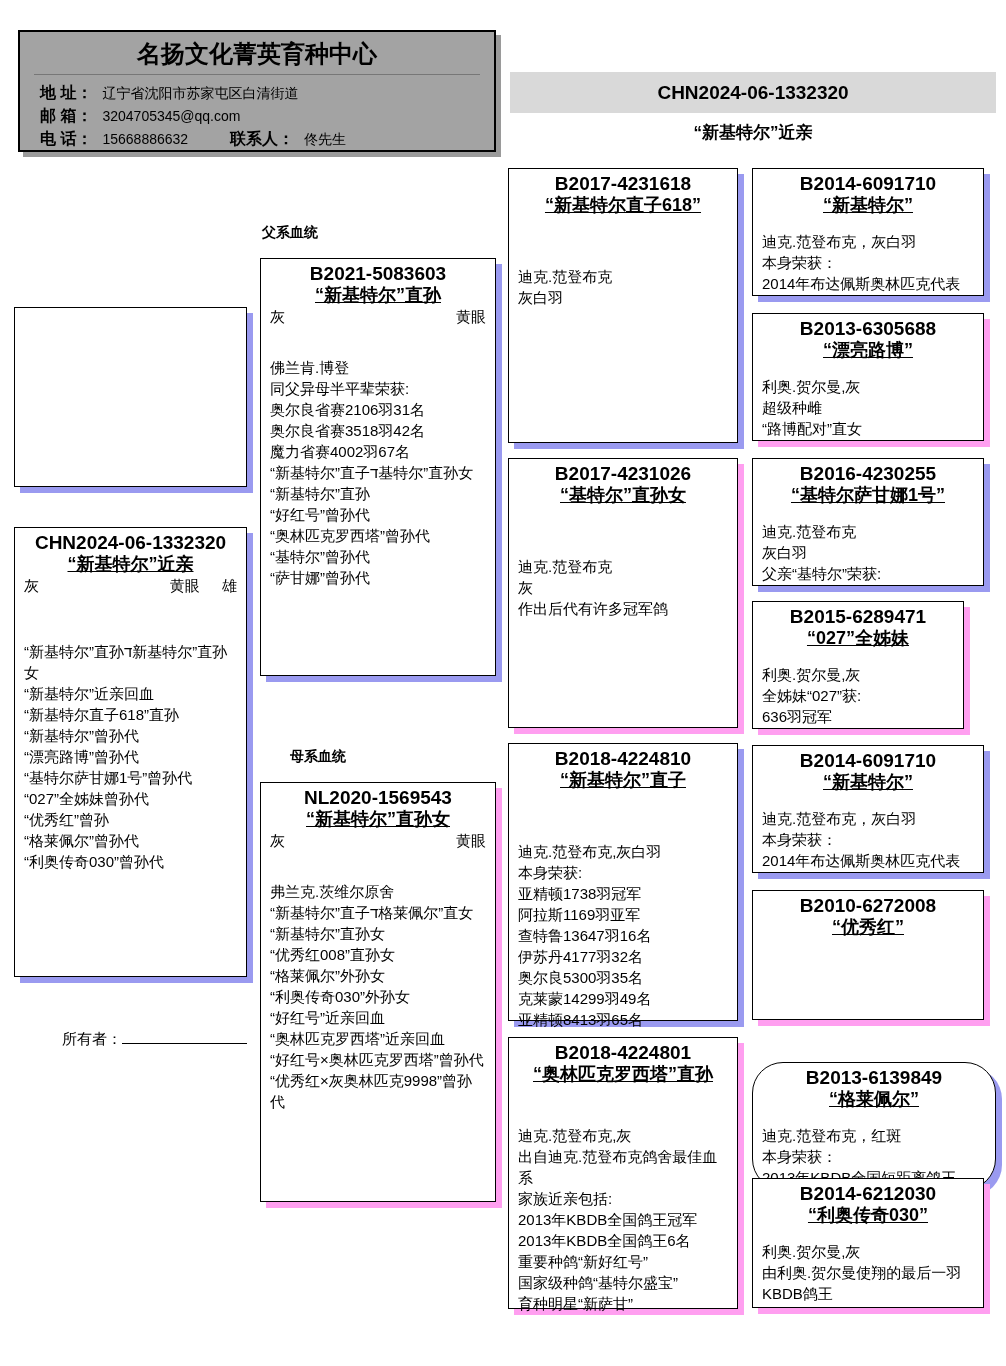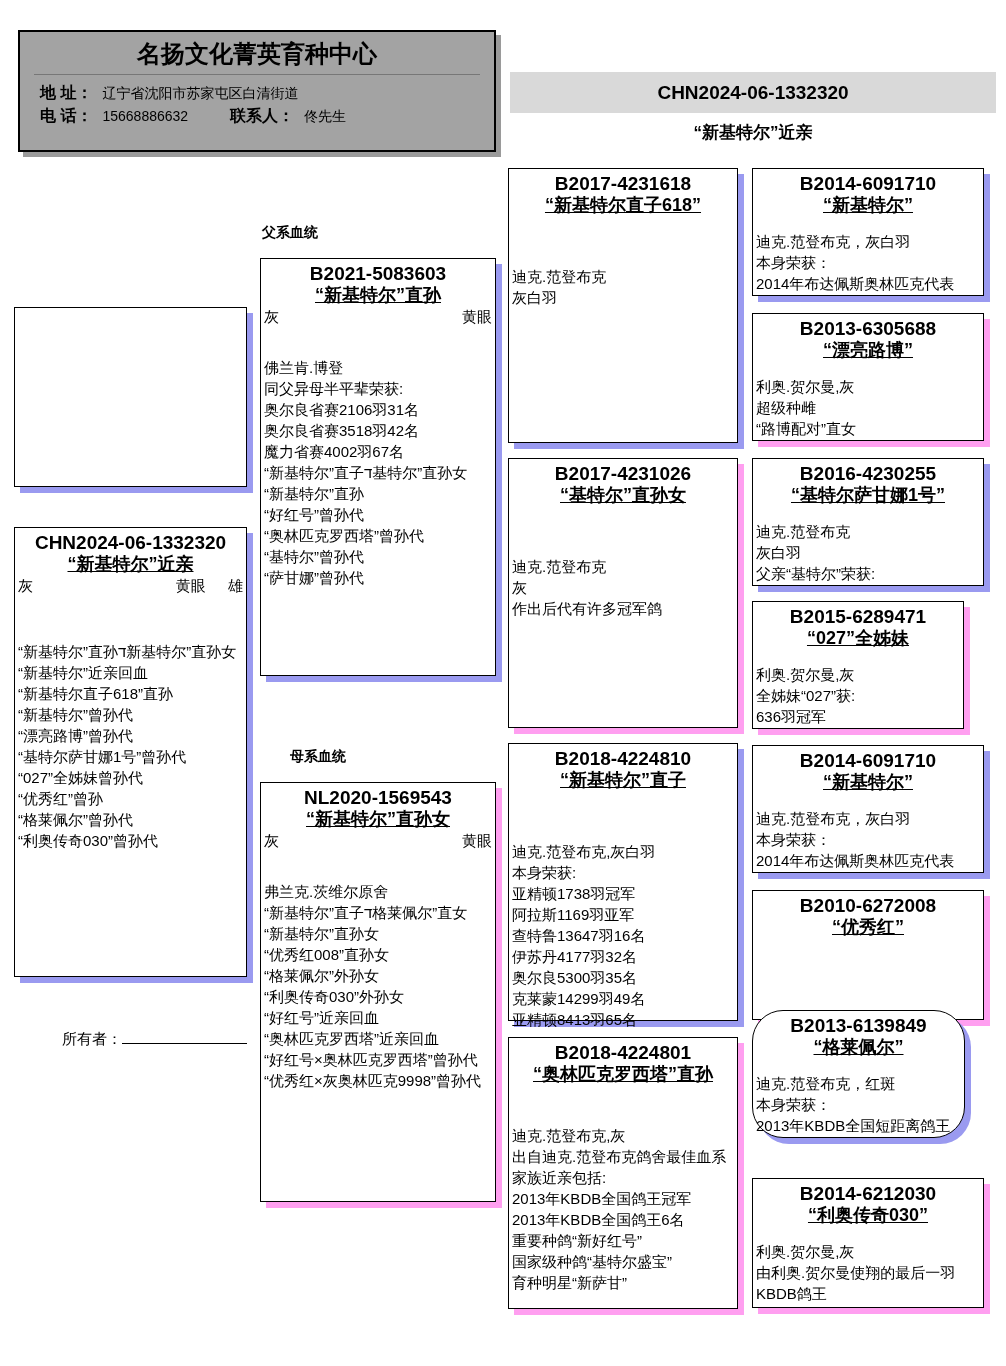--- a/index.html
+++ b/index.html
@@ -30,21 +30,21 @@
     font-size:19px; font-weight:bold;
   }
   .subtitle {
     position:absolute; left:510px; top:121px; width:486px; text-align:center;
     font-size:17px; font-weight:bold;
   }
 
   
   .pbox {
     position:absolute; border:1px solid #000; background:#fff;
-    padding:4px 3px; font-size:15px;
+    padding:4px 9px; font-size:15px;
   }
   .pbox.blue { box-shadow:6px 6px 0 #9a9af0; }
   .pbox.pink { box-shadow:6px 6px 0 #ff9ff0; }
   .ring  { text-align:center; font-weight:bold; font-size:19px; line-height:22px; white-space:nowrap; }
   .pname { text-align:center; font-weight:bold; font-size:18px; line-height:21px;text-decoration:underline; }
   .attrs { display:flex; justify-content:space-between; line-height:21px; }
   .attrs .right span { margin-left:18px; }
   .lines { white-space:pre-line; line-height:21px; }
   .g15 { height:15px; } .g30 { height:30px; }
   .g40 { height:40px; } .g45 { height:45px; } .g50 { height:50px; }
@@ -58,20 +58,24 @@
 <body>
 
 <div class="page">
 
   <div class="hdr-box">
     <div class="hdr-title">名扬文化菁英育种中心</div>
     <div class="hdr-divider"></div>
     <div class="hdr-row">
       <span class="hdr-label">地 址：</span>
       <span class="hdr-value">辽宁省沈阳市苏家屯区白清街道</span>
+    </div>
+    <div class="hdr-row">
+      <span class="hdr-label">邮 箱：</span>
+      <span class="hdr-value">3204705345@qq.com</span>
     </div>
     <div class="hdr-row">
       <span class="hdr-label">电 话：</span>
       <span class="hdr-value">15668886632</span>
       <span class="hdr-contact">
         <span class="hdr-label">联系人：</span>
         <span class="hdr-value">佟先生</span>
       </span>
     </div>
   </div>
@@ -242,21 +246,21 @@
 本身荣获：
 2014年布达佩斯奥林匹克代表</div>
   </div>
 
   <div class="pbox pink" style="left:752px; top:890px; width:232px; height:130px;">
     <div class="ring">B2010-6272008</div>
     <div class="pname">“优秀红”</div>
     <div class="g15"></div>
   </div>
 
-  <div class="pbox blue" style="left:752px; top:1010px; width:213px; height:128px;border-radius:31px;">
+  <div class="pbox blue" style="left:752px; top:1062px; width:244px; height:128px;border-radius:31px;">
     <div class="ring">B2013-6139849</div>
     <div class="pname">“格莱佩尔”</div>
     <div class="g15"></div>
     <div class="lines">迪克.范登布克，红斑
 本身荣获：
 2013年KBDB全国短距离鸽王</div>
   </div>
 
   <div class="pbox pink" style="left:752px; top:1178px; width:232px; height:130px;">
     <div class="ring">B2014-6212030</div>

